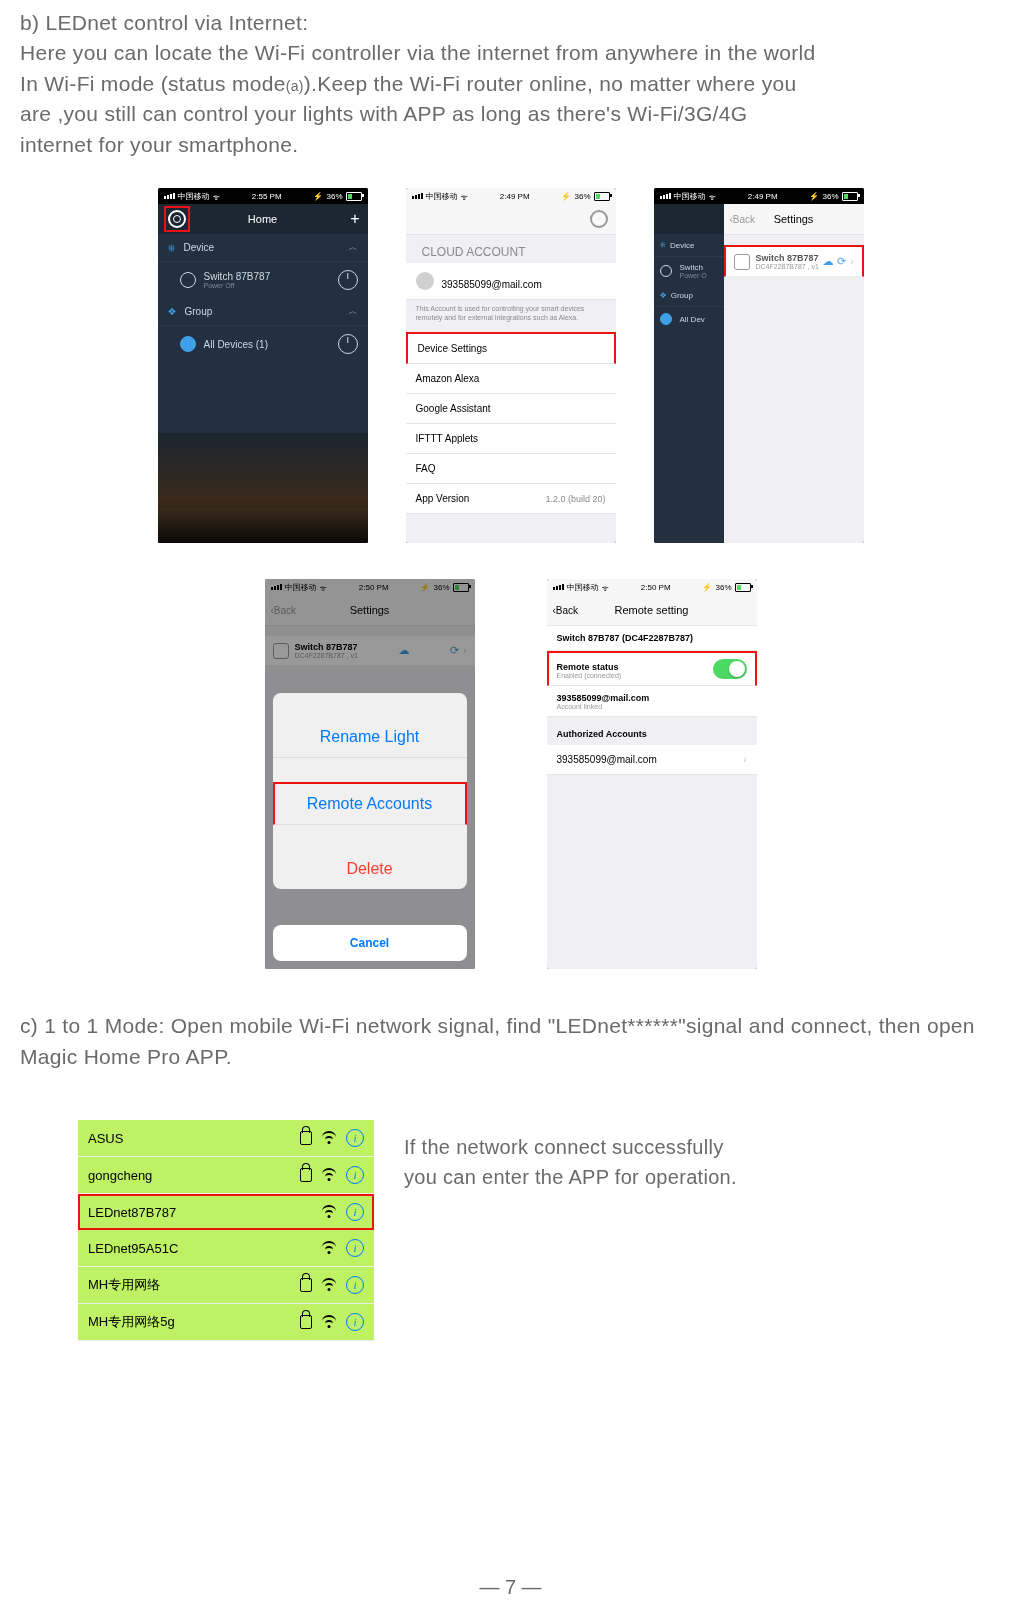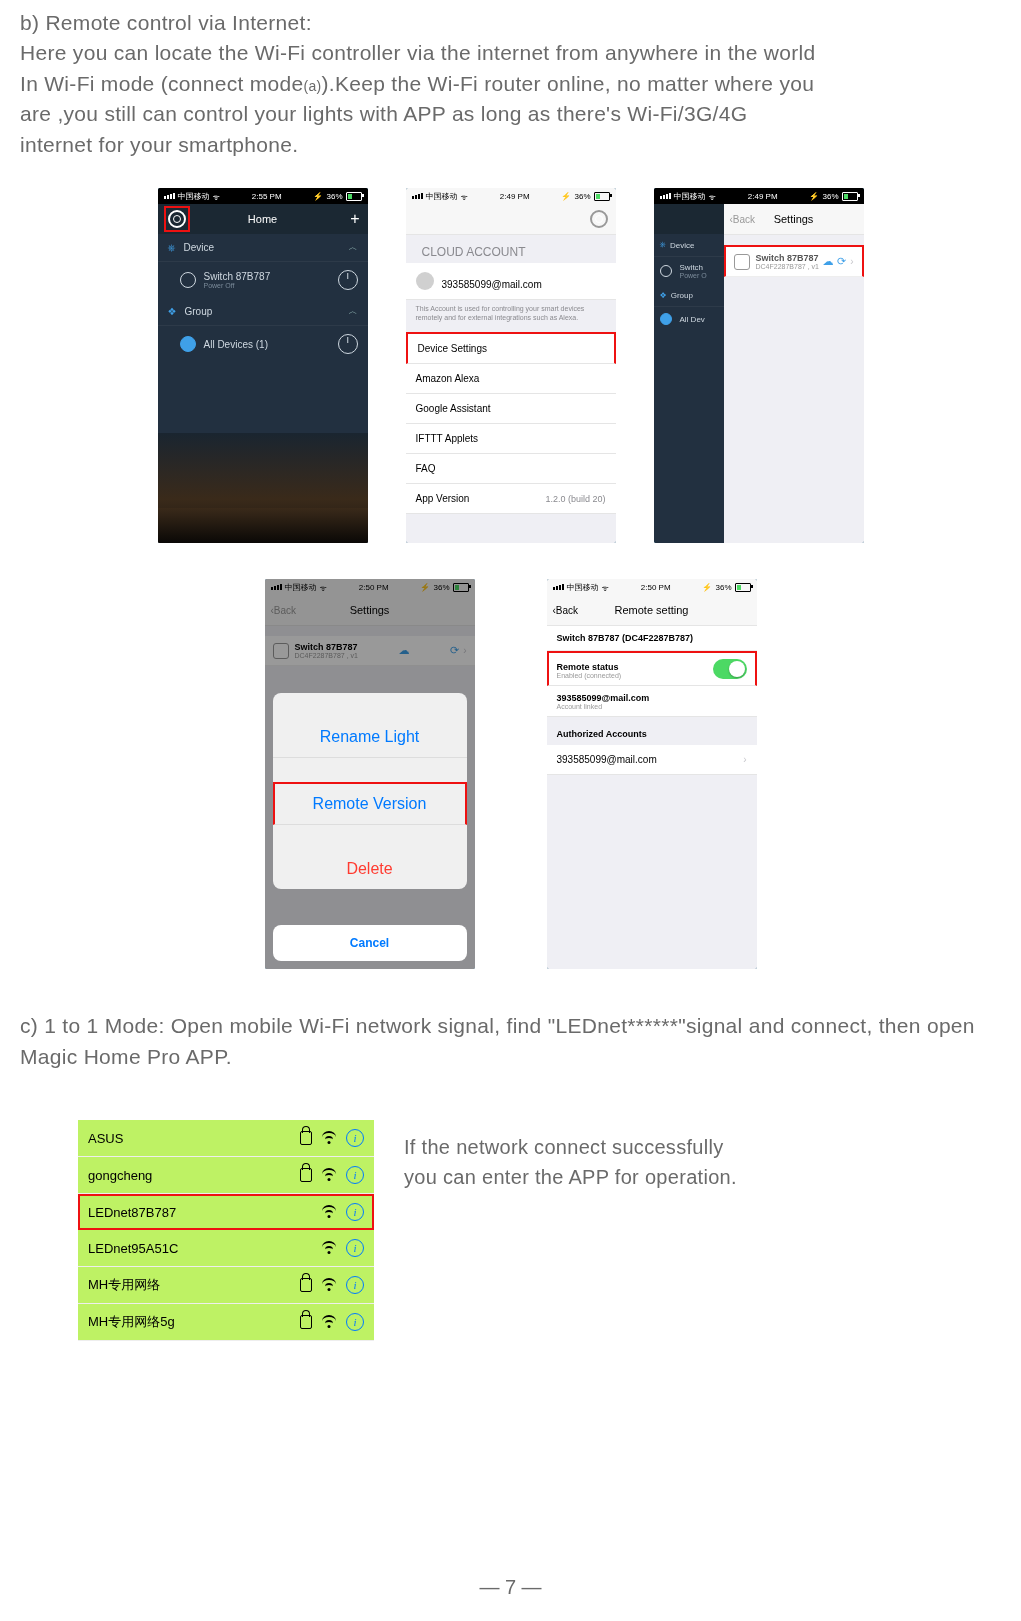--- a/index.html
+++ b/index.html
@@ -88,24 +88,24 @@
   .wifi-row .info{width:16px;height:16px;border:1.5px solid #007aff;border-radius:50%;color:#007aff;font-size:11px;display:flex;align-items:center;justify-content:center;font-family:Georgia,serif;font-style:italic;}
   .wifi-note{font-size:20px;color:#6a6a6a;line-height:1.5;letter-spacing:0.3px;padding-top:12px;}
   .pgnum{position:absolute;left:0;right:0;bottom:22px;text-align:center;font-size:20px;color:#6a6a6a;}
 </style>
 </head>
 <body>
 
 <div class="page">
 
   <div class="intro">
-    <div>b)   Remote control via Internet:</div>
+    <div>b)   LEDnet control via Internet:</div>
     <div>Here you can locate the Wi-Fi controller via the internet from anywhere in the world</div>
     <div>
-      <span>In Wi-Fi mode (connect mode</span><span class="sub">(a)</span><span>).Keep the Wi-Fi router online, no matter where you</span>
+      <span>In Wi-Fi mode (status mode</span><span class="sub">(a)</span><span>).Keep the Wi-Fi router online, no matter where you</span>
     </div>
     <div>are ,you still can control your lights with APP as long as there's Wi-Fi/3G/4G</div>
     <div>internet for your smartphone.</div>
   </div>
 
   <div class="shots-row">
 
     <div class="phone">
       <div class="statusbar">
         <span class="sb-left">
@@ -285,21 +285,21 @@
           <span><span style="font-weight:700;">Switch 87B787</span><span class="sub">DC4F2287B787 , v1</span></span>
           <span class="cloud">☁</span>
           <span class="cloud">⟳</span>
           <span class="chev">›</span>
         </div>
       </div>
       <div class="dim-overlay"></div>
       <div class="action-sheet">
         <div class="sheet-group">
           <div class="sheet-btn">Rename Light</div>
-          <div class="sheet-btn redbox">Remote Version</div>
+          <div class="sheet-btn redbox">Remote Accounts</div>
           <div class="sheet-btn destructive">Delete</div>
         </div>
         <div class="sheet-cancel">Cancel</div>
       </div>
     </div>
 
     <div class="phone tall">
       <div class="statusbar light">
         <span class="sb-left"><span class="sb-bars">
               <span class="b1"></span>

